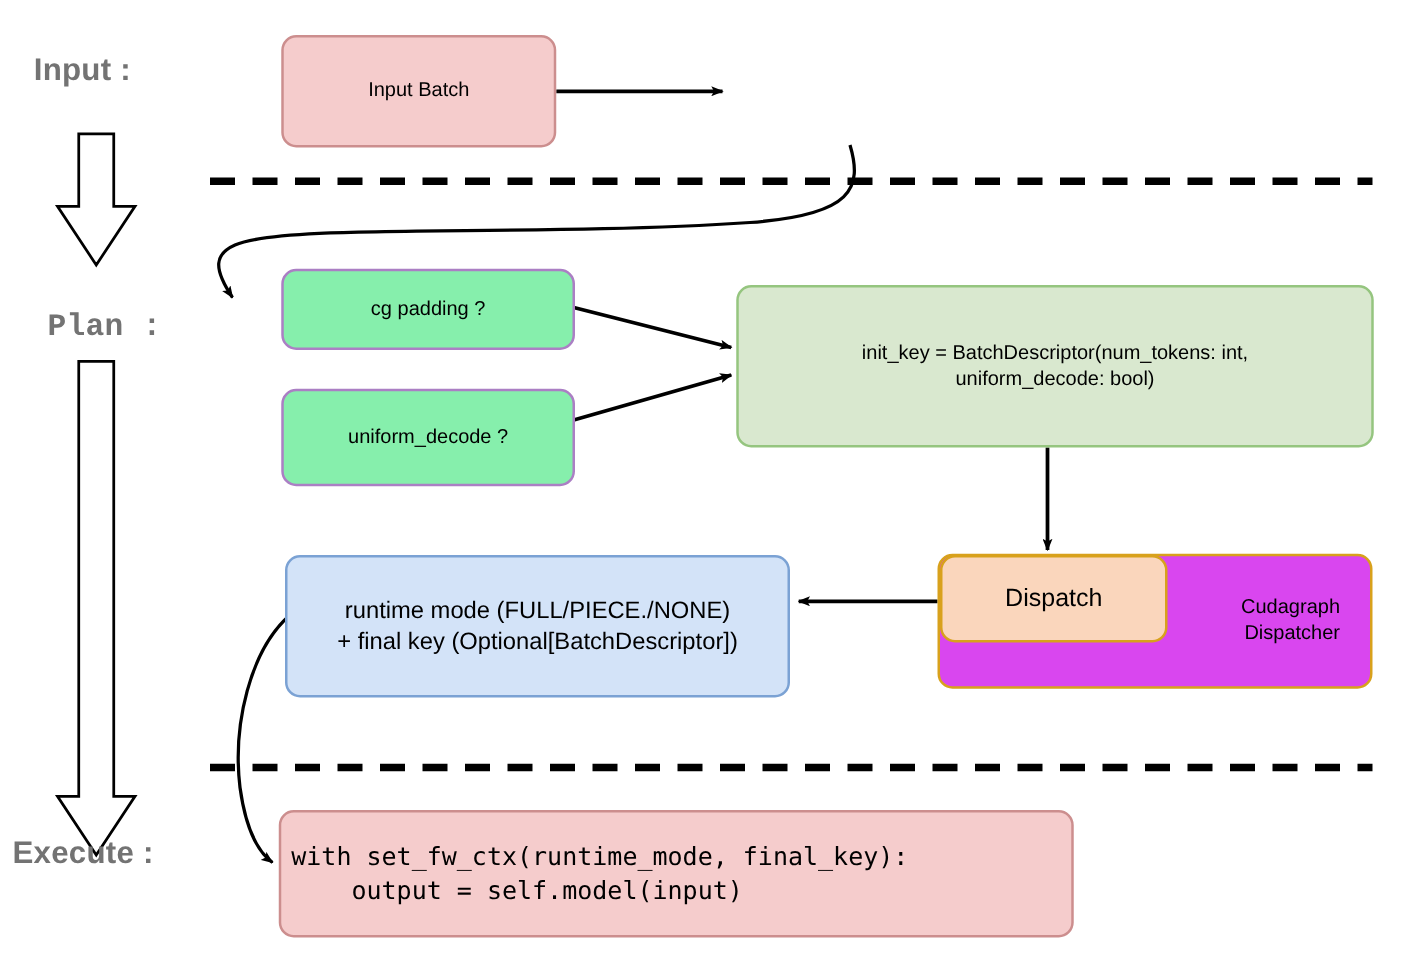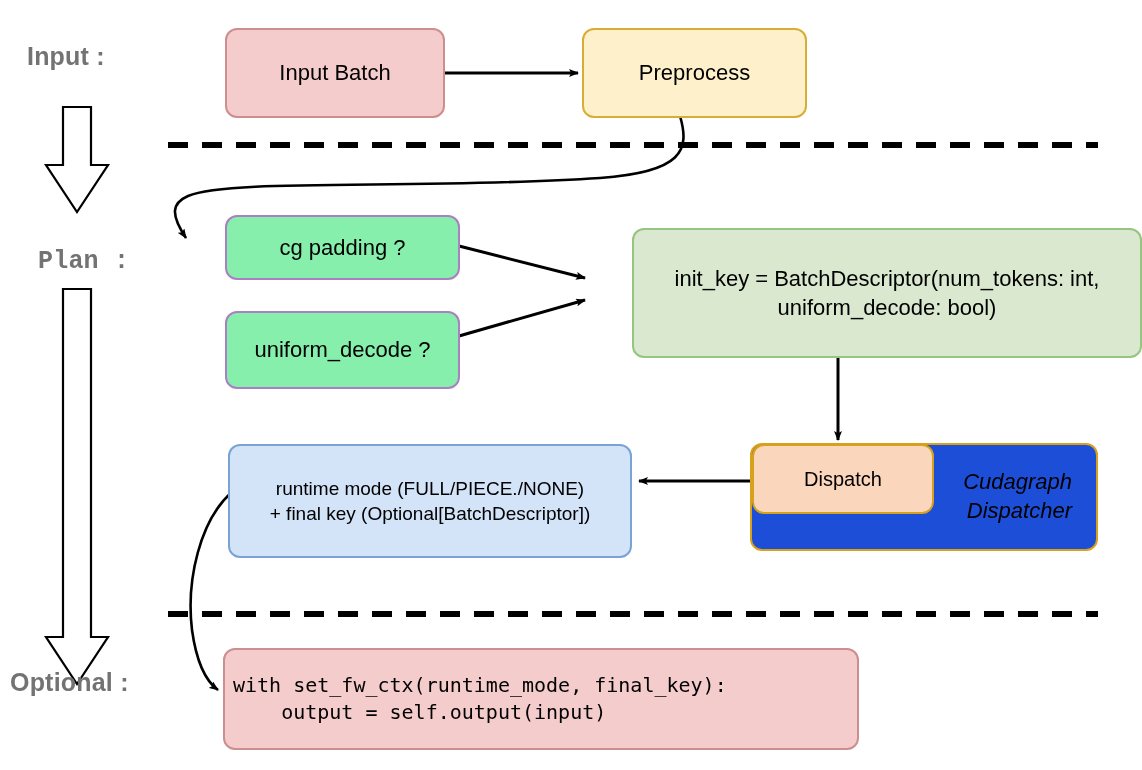--- a/index.html
+++ b/index.html
@@ -36,21 +36,21 @@
     position: absolute;
     box-sizing: border-box;
     border-radius: 12px;
     border: 2px solid #000;
     display: flex;
     align-items: center;
     justify-content: center;
     text-align: center;
     color: #000000;
     font-family: "Liberation Sans", sans-serif;
-    font-size: 22px;
+    font-size: 16px;
     line-height: 1.32;
     padding: 4px 10px;
   }
   .node-input-batch {
     background: #f5cccc;
     border-color: #cc8e8e;
   }
   .node-preprocess {
     background: #fdf0ca;
     border-color: #d9ad35;
@@ -62,26 +62,25 @@
   .node-green {
     background: #d9e8cf;
     border-color: #95c57f;
   }
   .node-blue {
     background: #d3e3f8;
     border-color: #7ba2d4;
     font-size: 19px;
   }
   .node-dispatcher-outer {
-    background: #1d4ed8;
+    background: #d946ef;
     border-color: #d8a11c;
     align-items: center;
     justify-content: flex-end;
     padding-right: 24px;
-    font-style: italic;
   }
   .node-dispatch-inner {
     background: #fad6bc;
     border-color: #d8a11c;
     border-radius: 12px;
   }
   .node-code {
     background: #f5cccc;
     border-color: #cc8e8e;
     font-family: "DejaVu Sans Mono", "Liberation Mono", monospace;
@@ -128,45 +127,44 @@
 
     <path d="M 63 107 L 91 107 L 91 165 L 108 165 L 77 212 L 46 165 L 63 165 Z" fill="#ffffff" stroke="#000000" stroke-width="2.2"></path>
 
     <path d="M 63 289 L 91 289 L 91 637 L 108 637 L 77 684 L 46 637 L 63 637 Z" fill="#ffffff" stroke="#000000" stroke-width="2.2"></path>
   </svg>
 
   <div class="stage-label" style="left:27px; top:42px;">Input :</div>
 
   <div class="stage-label" style="left:38px; top:247px;font-family:Liberation Mono, monospace;">Plan :</div>
 
-  <div class="stage-label" style="left:10px; top:668px;">Optional :</div>
+  <div class="stage-label" style="left:10px; top:668px;">Execute :</div>
 
   <div class="node node-input-batch" style="left:225px; top:28px; width:220px; height:90px;">Input Batch</div>
 
-  <div class="node node-preprocess" style="left:582px; top:28px; width:225px; height:90px;">Preprocess</div>
 
   <div class="node node-purple" style="left:225px; top:215px; width:235px; height:65px;">cg padding ?</div>
 
   <div class="node node-purple" style="left:225px; top:311px; width:235px; height:78px;">uniform_decode ?</div>
 
-  <div class="node node-green" style="left:589px; top:228px; width:510px; height:130px; flex-direction:column;margin-left:43px;">
+  <div class="node node-green" style="left:589px; top:228px; width:510px; height:130px; flex-direction:column;">
     <span>init_key = BatchDescriptor(num_tokens: int,</span>
     <span>uniform_decode: bool)</span>
   </div>
 
   <div class="node node-blue" style="left:228px; top:444px; width:404px; height:114px; flex-direction:column;">
     <span>runtime mode (FULL/PIECE./NONE)</span>
     <span>+ final key (Optional[BatchDescriptor])</span>
   </div>
 
   <div class="node node-dispatcher-outer" style="left:750px; top:443px; width:348px; height:108px; flex-direction:column; align-items:flex-end; justify-content:center;">
     <span class="dispatcher-label">Cudagraph</span>
     <span class="dispatcher-label">Dispatcher</span>
   </div>
 
   <div class="node node-dispatch-inner" style="left:752px; top:444px; width:182px; height:70px; font-size:20px;text-align:right;">Dispatch</div>
 
   <div class="node node-code" style="left:223px; top:648px; width:636px; height:102px; flex-direction:column; align-items:flex-start; justify-content:center;">
     <span>with set_fw_ctx(runtime_mode, final_key):</span>
-    <span>    output = self.output(input)</span>
+    <span>    output = self.model(input)</span>
   </div>
 
 </div>
 
 </body></html>

